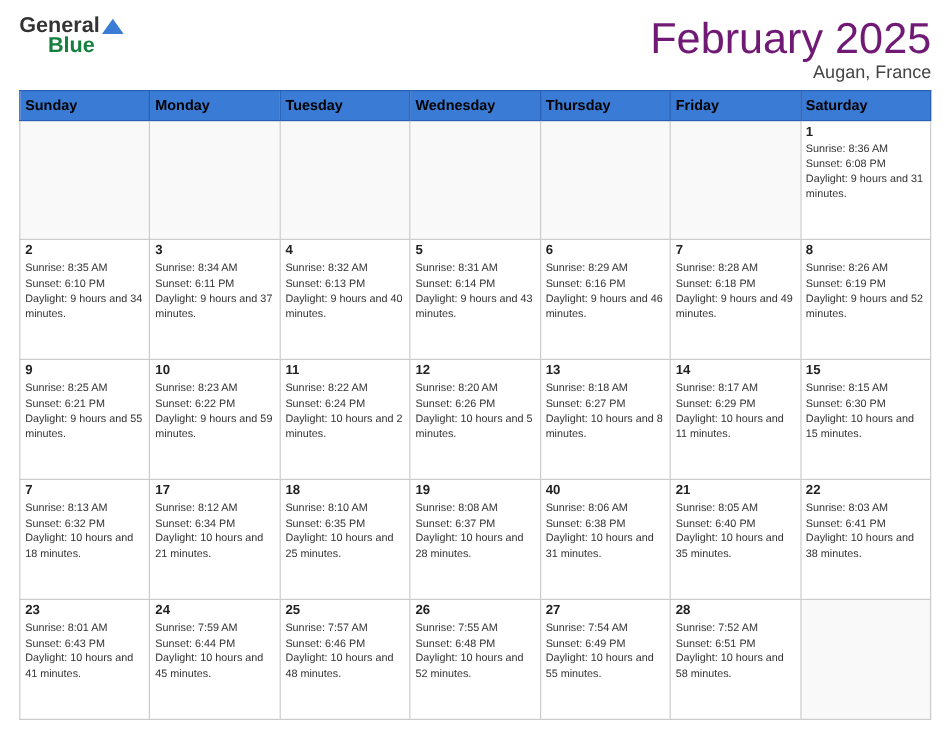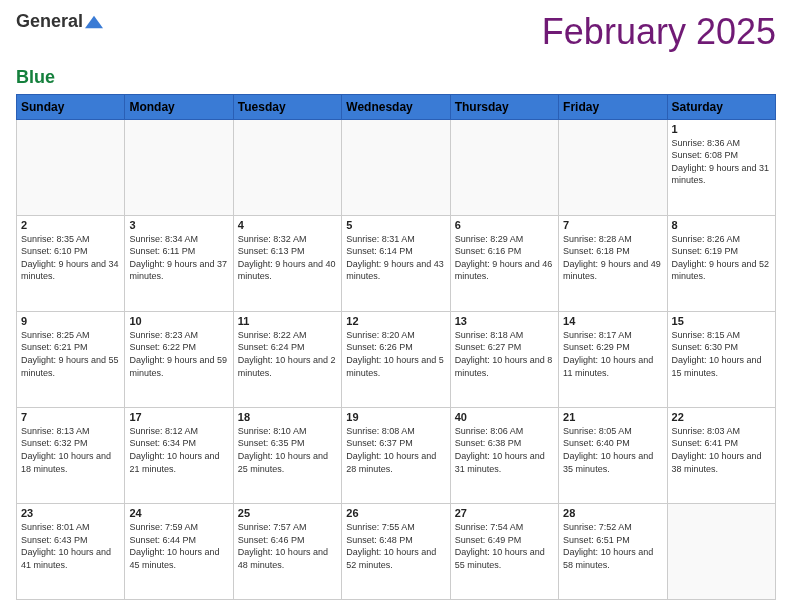--- a/index.html
+++ b/index.html
@@ -94,32 +94,33 @@
       color: #333;
       line-height: 1.4;
     }
   </style>
 </head>
 <body>
 
 <div class="page">
   <div class="header">
     <div class="logo">
-      <div style="display:flex;flex-direction:column;align-items:flex-start;gap:40px;">
+      <div style="display:flex;flex-direction:column;align-items:center;">
         <div style="display:flex;align-items:center;">
           <span class="logo-text logo-general">General</span>
           <svg class="logo-icon" viewBox="0 0 20 18" xmlns="http://www.w3.org/2000/svg">
             <polygon points="10,2 20,16 0,16" fill="#3a7bd5"></polygon>
           </svg>
         </div>
         <span class="logo-text logo-blue" style="margin-top:-4px;">Blue</span>
       </div>
     </div>
     <div class="title-block">
       <div class="month-year">February 2025</div>
+      <div class="location">Augan, France</div>
     </div>
   </div>
 
   <table class="calendar">
     <thead>
       <tr>
 
       <th>Sunday</th>
           <th>Monday</th>
           <th>Tuesday</th>

